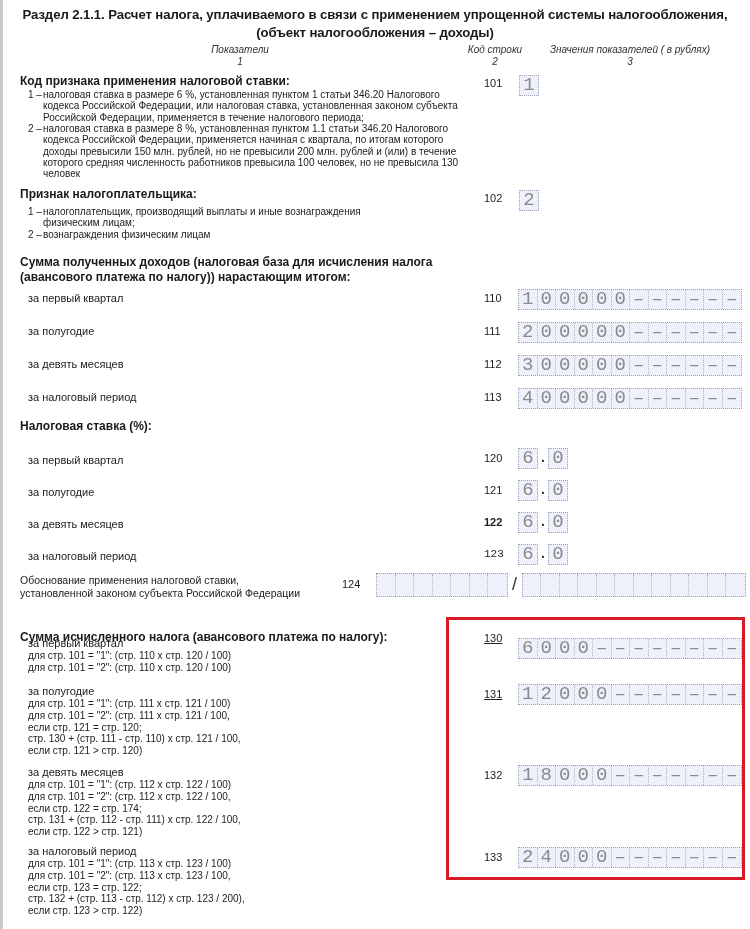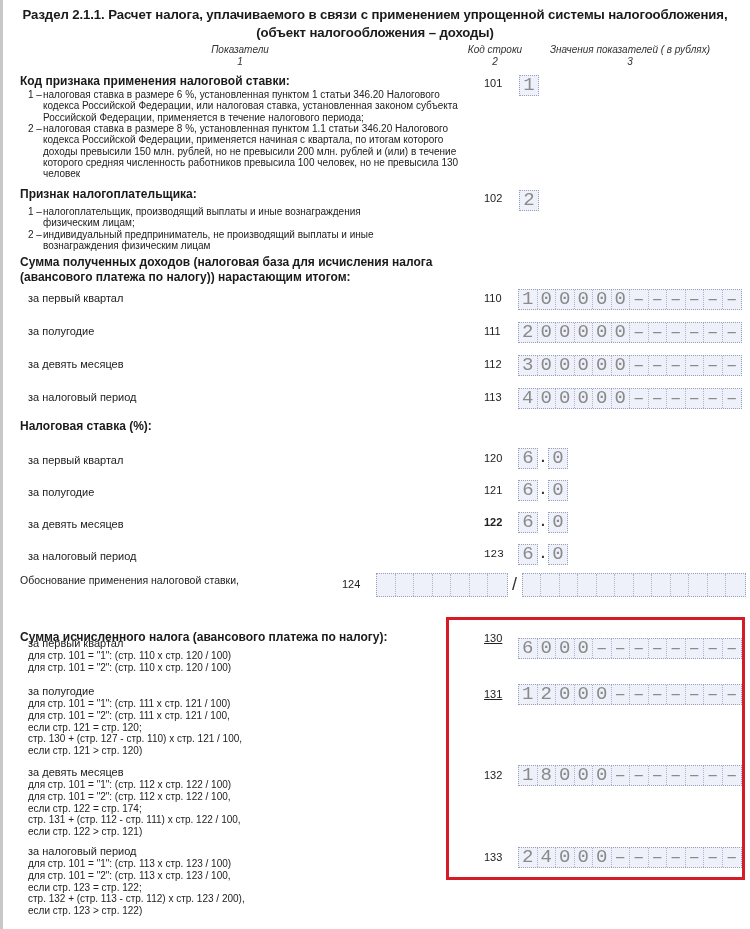--- a/index.html
+++ b/index.html
@@ -76,21 +76,20 @@
 <div class="abs item" style="left:28px;top:206px;width:420px;">
   <span class="n">1 –</span>
   <div style="padding-left:15px;">
     <div>налогоплательщик, производящий выплаты и иные вознаграждения</div>
     <div>физическим лицам;</div>
   </div>
 </div>
 <div class="abs item" style="left:28px;top:229px;width:420px;">
   <span class="n">2 –</span>
   <div style="padding-left:15px;">
-    <div>индивидуальный предприниматель, не производящий выплаты и иные</div>
     <div>вознаграждения физическим лицам</div>
   </div>
 </div>
 <div class="abs code" style="left:484px;top:192px;">102</div>
 <div class="abs field single" style="left:519px;top:190px;">
   <div class="cell">2</div>
 </div>
 
 <div class="abs sec" style="left:20px;top:255px;">
   <div>Сумма полученных доходов (налоговая база для исчисления налога</div>
@@ -210,20 +209,21 @@
       <div class="cell">6</div>
     </div>
   <div class="dot">.</div>
   <div class="field single">
       <div class="cell">0</div>
     </div>
 </div>
 
 <div class="abs sub" style="left:20px;top:574px;font-size:10.5px;">
   <div>Обоснование применения налоговой ставки,</div>
+  <div>установленной законом субъекта Российской Федерации</div>
 </div>
 <div class="abs code" style="left:342px;top:578px;">124</div>
 <div class="abs" style="left:376px;top:573px;display:flex;">
   <div class="field" style="height:22px;">
     <div class="cell" style="width:18.5px;height:22px;"></div>
       <div class="cell" style="width:18.5px;height:22px;"></div>
       <div class="cell" style="width:18.5px;height:22px;"></div>
       <div class="cell" style="width:18.5px;height:22px;"></div>
       <div class="cell" style="width:18.5px;height:22px;"></div>
       <div class="cell" style="width:18.5px;height:22px;"></div>
@@ -268,21 +268,21 @@
     <div class="cell">–</div>
     <div class="cell">–</div>
     <div class="cell">–</div>
 </div>
 
 <div class="abs formula" style="left:28px;top:685px;">
   <div class="sub">за полугодие</div>
   <div>для стр. 101 = "1": (стр. 111 x стр. 121 / 100)</div>
   <div>для стр. 101 = "2": (стр. 111 x стр. 121 / 100,</div>
   <div>если стр. 121 = стр. 120;</div>
-  <div>стр. 130 + (стр. 127 - стр. 110) x стр. 121 / 100,</div>
+  <div>стр. 130 + (стр. 111 - стр. 110) x стр. 121 / 100,</div>
   <div>если стр. 121 &gt; стр. 120)</div>
 </div>
 <div class="abs code" style="left:484px;top:688px;text-decoration:underline;">131</div>
 <div class="abs field" style="left:518px;top:684px;">
   <div class="cell">1</div>
     <div class="cell">2</div>
     <div class="cell">0</div>
     <div class="cell">0</div>
     <div class="cell">0</div>
     <div class="cell">–</div>

